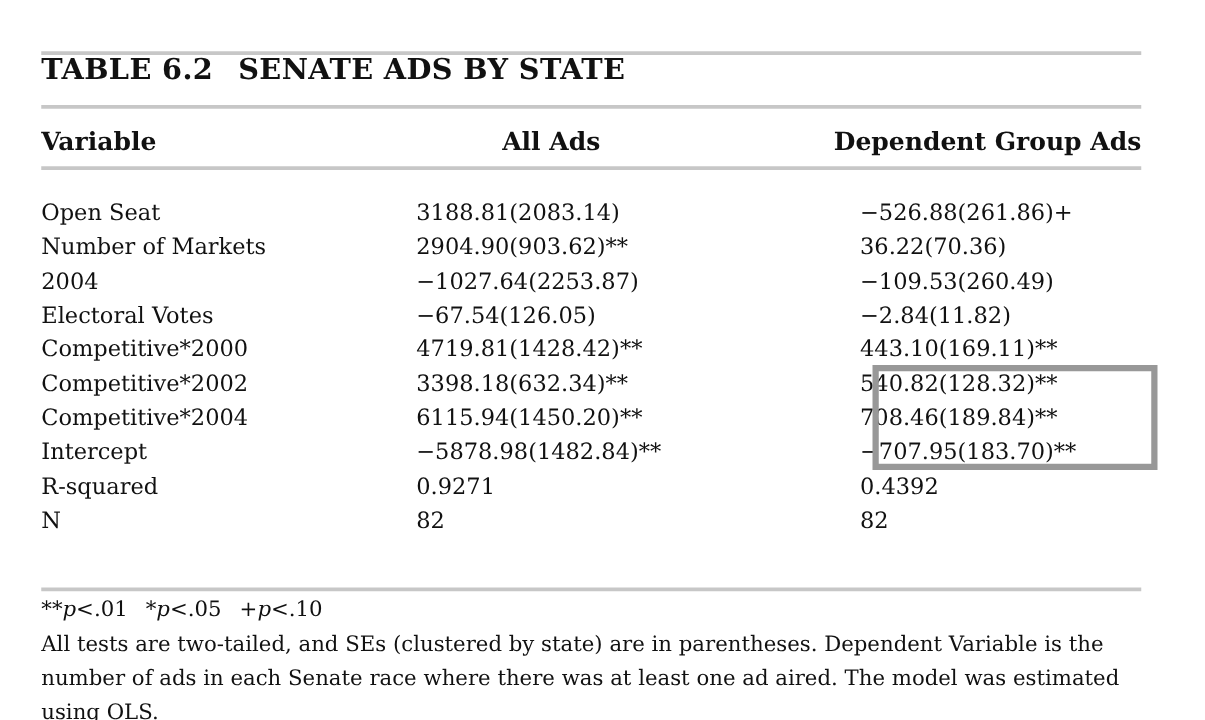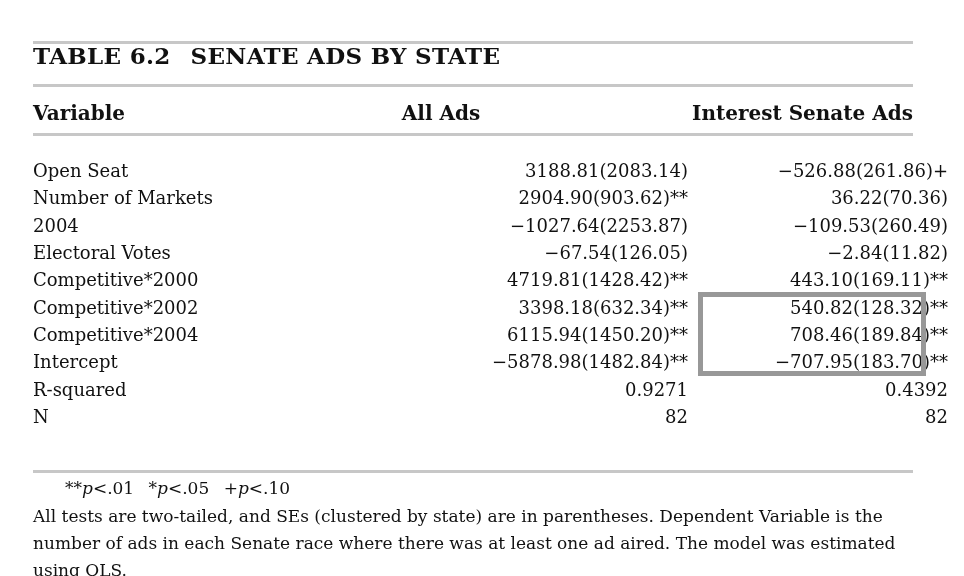--- a/index.html
+++ b/index.html
@@ -62,40 +62,39 @@
   table.data col.c1 { width: 300px; }
   table.data col.c2 { width: 355px; }
   table.data col.c3 { width: 260px; }
   table.data td {
     padding: 0;
     height: 27.3px;
     vertical-align: middle;
     white-space: nowrap;
   }
   td.var  { text-align: left; }
-  td.num  { text-align: right; }
+  td.num  { text-align: left; }
 
   .highlight-box {
     position: absolute;
     left: 698px;
     top: 292px;
     width: 228px;
     height: 84px;
     border: 5px solid #989898;
     box-sizing: border-box;
     pointer-events: none;
   }
 
   .sig-line {
     position: absolute;
     left: 33px;
     top: 478px;
     font-size: 17px;
     white-space: nowrap;
-    margin-left: 32px;
   }
   .sig-line .grp { margin-right: 9px; }
   .sig-line .it  { font-style: italic; }
 
   .note {
     position: absolute;
     left: 33px;
     top: 503px;
     width: 905px;
     font-size: 17px;
@@ -109,21 +108,21 @@
 
 <div class="table-title">
   <span class="num">TABLE 6.2</span><span>SENATE ADS BY STATE</span>
 </div>
 
 <div class="rule" id="rule-title"></div>
 
 <div class="col-headers">
   <span class="h-variable">Variable</span>
   <span class="h-allads">All Ads</span>
-  <span class="h-igads">Interest Senate Ads</span>
+  <span class="h-igads">Dependent Group Ads</span>
 </div>
 
 <div class="rule" id="rule-header"></div>
 
 <table class="data">
   <colgroup>
       <col class="c1">
       <col class="c2">
       <col class="c3">
     </colgroup>

